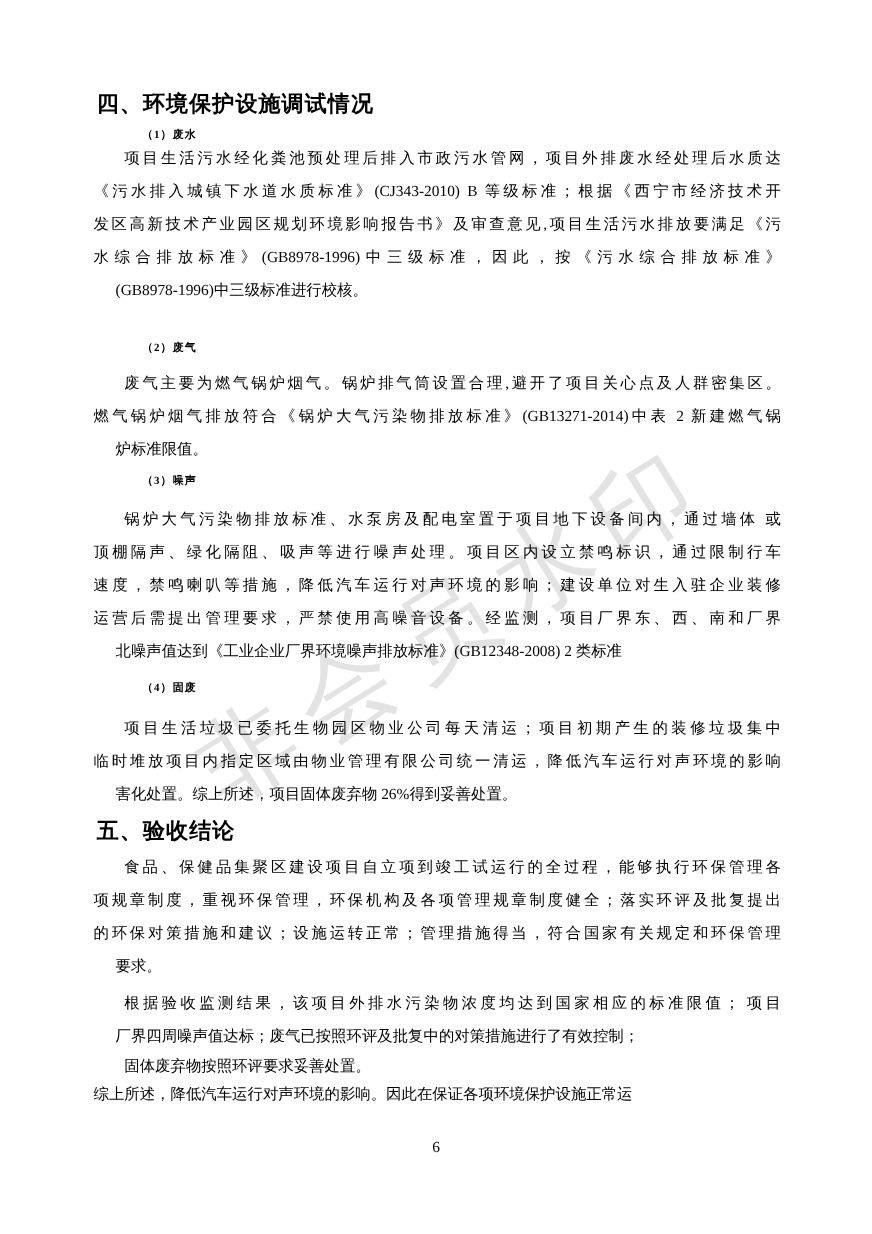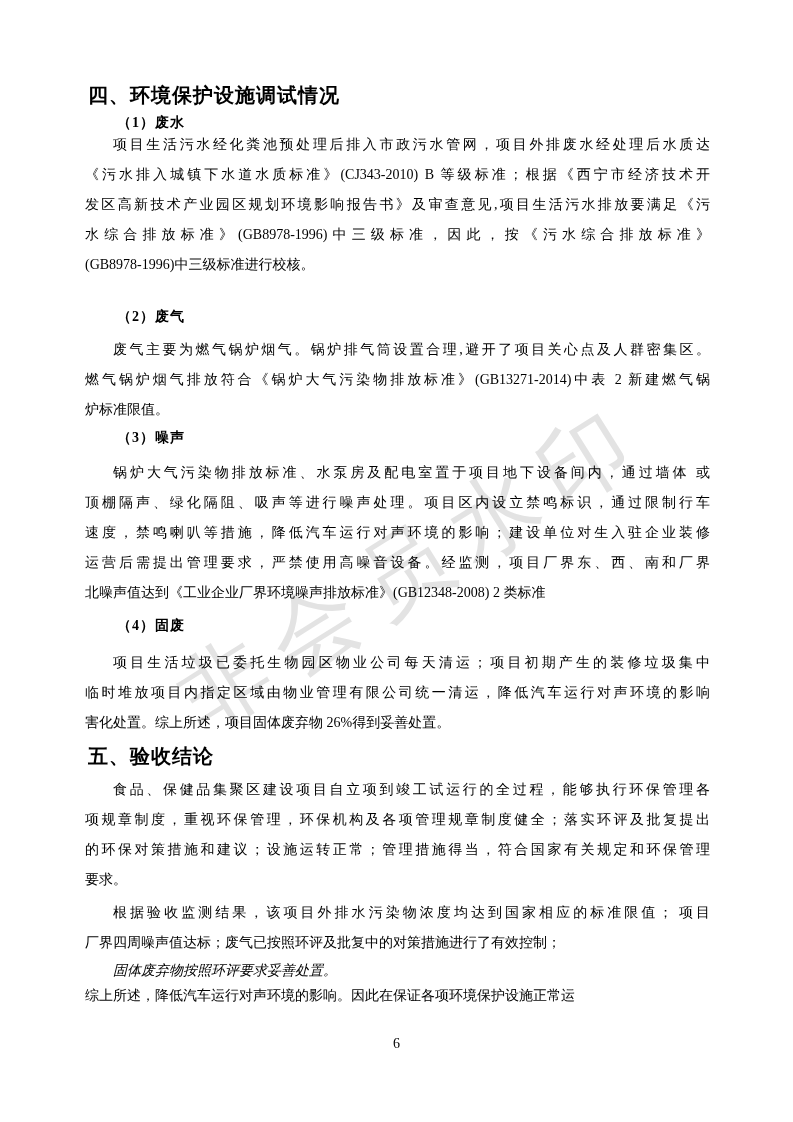--- a/index.html
+++ b/index.html
@@ -35,48 +35,48 @@
   .h1 {
     position: absolute;
     left: 88px;
     font-size: 20px;
     font-weight: bold;
     line-height: 22px;
     letter-spacing: 1px;
   }
   .sub {
     position: absolute;
-    left: 117px;
-    font-size: 14px;
+    left: 129px;
+    font-size: 10px;
     font-weight: bold;
     line-height: 22px;
     letter-spacing: 1px;
   }
   .para {
     position: absolute;
     left: 85px;
     width: 625px;
     font-size: 14px;
     line-height: 30px;
   }
   .ln {
     text-align: justify;
     text-align-last: justify;
     white-space: normal;
   }
   .ln.first { padding-left: 28px; }
-  .ln.last  { text-align-last: left; }
+  .ln.last  { text-align-last: left; margin-left: 20px; }
   .single {
     position: absolute;
     left: 85px;
     width: 625px;
     font-size: 14px;
     line-height: 26px;
   }
-  .single.indent { padding-left: 28px; width: 597px; font-style: italic; }
+  .single.indent { padding-left: 28px; width: 597px; }
   .pageno {
     position: absolute;
     left: 0;
     top: 1034px;
     width: 100%;
     text-align: center;
     font-size: 14px;
     line-height: 20px;
   }
 </style>

